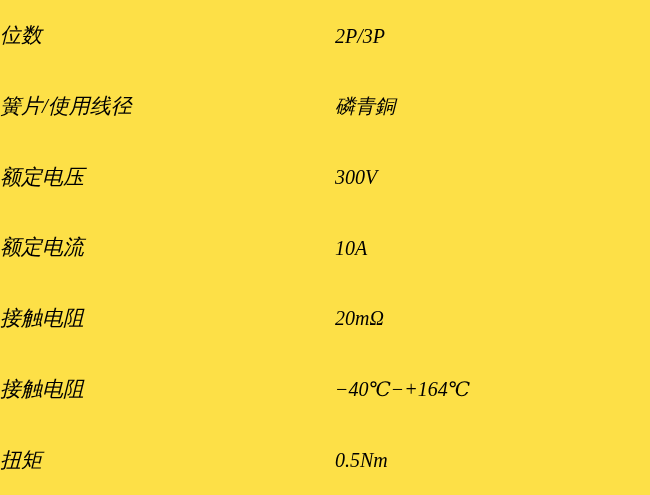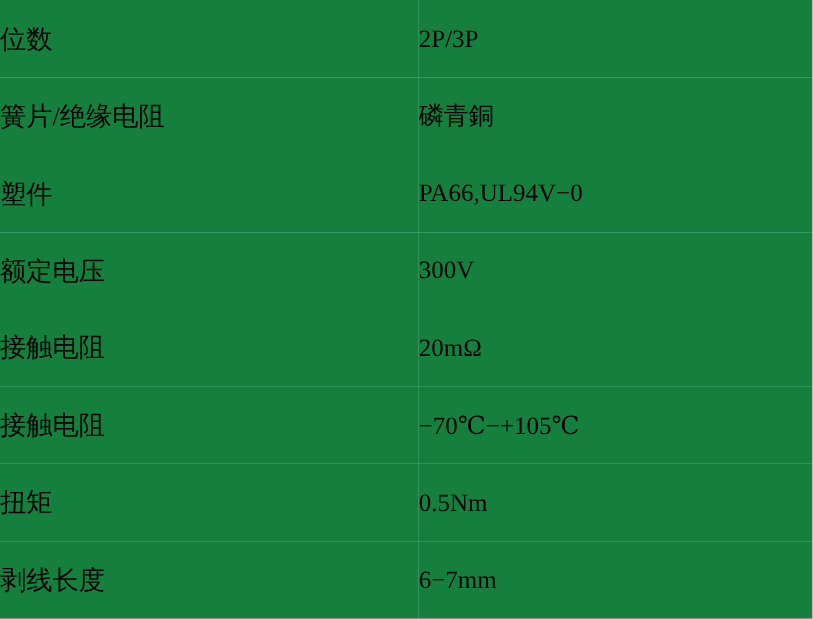--- a/index.html
+++ b/index.html
@@ -22,22 +22,23 @@
   }
   .spec-table col.c-label { width: 335px; }
   .spec-table col.c-value { width: 315px; }
   .spec-table tr {
     height: 38.07px;
   }
   .spec-table td {
     padding: 0;
     vertical-align: middle;
     border: 0;
-    background: #15803d;
+    background: #fde047;
     box-sizing: border-box;
+    font-style: italic;
   }
   .cell-label {
     padding-left: 32px;
     font-size: 21px;
     color: #000000;
     letter-spacing: 0px;
     white-space: nowrap;
     border-bottom: 2px solid #ffffff;
     border-right: 2px solid #ffffff;
   }
@@ -67,41 +68,37 @@
   <colgroup>
     <col class="c-label">
     <col class="c-value">
   </colgroup>
   <tbody>
     <tr>
       <td class="cell-label">位数</td>
       <td class="cell-value"><span class="val-text">2P/3P</span><span class="sup"></span></td>
     </tr>
     <tr>
-      <td class="cell-label">簧片/绝缘电阻</td>
+      <td class="cell-label">簧片/使用线径</td>
       <td class="cell-value"><span class="val-text">磷青銅</span><span class="sup"></span></td>
-    </tr>
-    <tr>
-      <td class="cell-label">塑件</td>
-      <td class="cell-value"><span class="val-text">PA66,UL94V−0</span><span class="sup"></span></td>
     </tr>
     <tr>
       <td class="cell-label">额定电压</td>
       <td class="cell-value"><span class="val-text">300V</span><span class="sup"></span></td>
+    </tr>
+    <tr>
+      <td class="cell-label">额定电流</td>
+      <td class="cell-value"><span class="val-text">10A</span><span class="sup"></span></td>
     </tr>
     <tr>
       <td class="cell-label">接触电阻</td>
       <td class="cell-value"><span class="val-text">20mΩ</span><span class="sup"></span></td>
     </tr>
     <tr>
       <td class="cell-label">接触电阻</td>
-      <td class="cell-value"><span class="val-text">−70℃−+105℃</span><span class="sup"></span></td>
+      <td class="cell-value"><span class="val-text">−40℃−+164℃</span><span class="sup"></span></td>
     </tr>
     <tr>
       <td class="cell-label">扭矩</td>
       <td class="cell-value"><span class="val-text">0.5Nm</span><span class="sup"></span></td>
     </tr>
-    <tr>
-      <td class="cell-label">剥线长度</td>
-      <td class="cell-value"><span class="val-text">6−7mm</span><span class="sup"></span></td>
-    </tr>
   </tbody>
 </table>
 
 </body></html>

